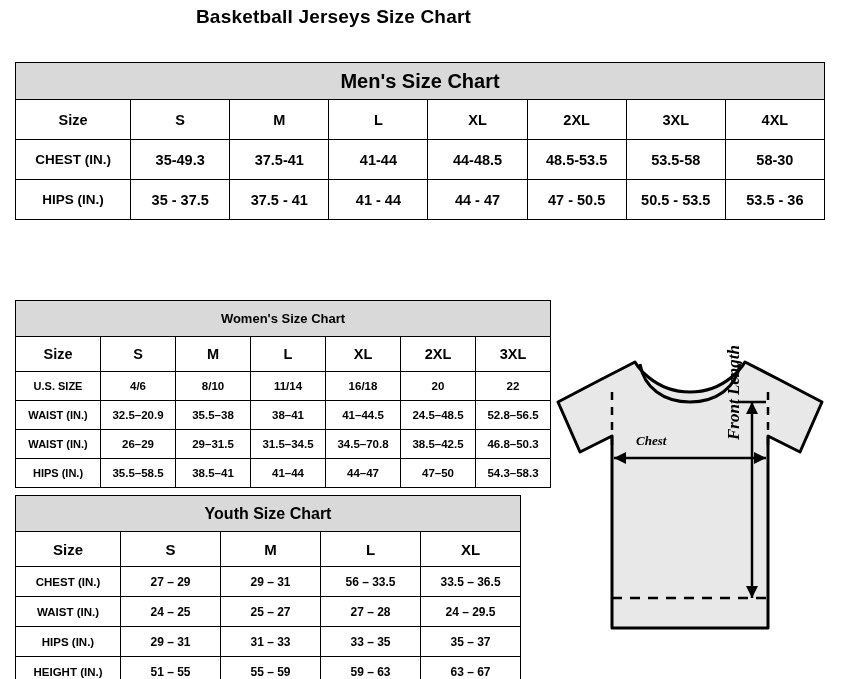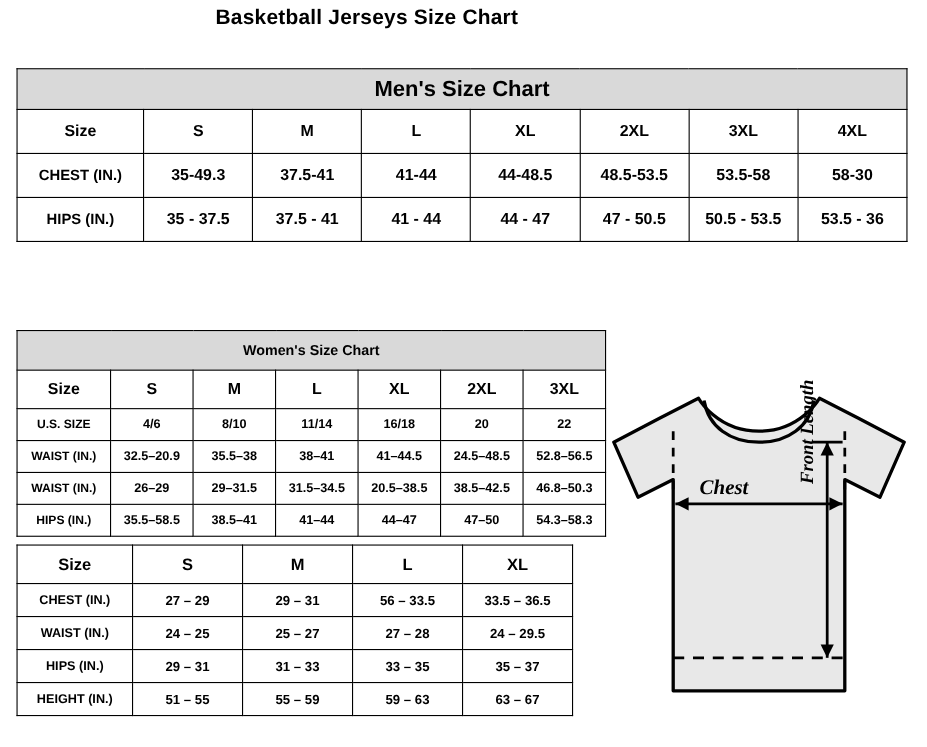--- a/index.html
+++ b/index.html
@@ -90,21 +90,21 @@
     left: 540px;
     top: 340px;
     width: 300px;
     height: 330px;
   }
   #shirt-diagram svg { display: block; }
   .lbl-chest {
     position: absolute;
     left: 636px;
     top: 433px;
-    font-size: 19px;
+    font-size: 13px;
     font-weight: bold;
     font-style: italic;
     font-family: "Liberation Serif", serif;
   }
   .lbl-front-length {
     position: absolute;
     left: 724px;
     top: 440px;
     font-size: 17px;
     font-weight: bold;
@@ -207,21 +207,21 @@
       <td>38–41</td>
       <td>41–44.5</td>
       <td>24.5–48.5</td>
       <td>52.8–56.5</td>
     </tr>
     <tr>
       <td class="rowhead">WAIST (IN.)</td>
       <td>26–29</td>
       <td>29–31.5</td>
       <td>31.5–34.5</td>
-      <td>20.5–38.5</td>
+      <td>34.5–70.8</td>
       <td>38.5–42.5</td>
       <td>46.8–50.3</td>
     </tr>
     <tr>
       <td class="rowhead">HIPS (IN.)</td>
       <td>35.5–58.5</td>
       <td>38.5–41</td>
       <td>41–44</td>
       <td>44–47</td>
       <td>47–50</td>
@@ -232,20 +232,23 @@
 
 <table class="chart" id="youth-chart">
   <colgroup>
     <col style="width:105px">
       <col style="width:100px">
       <col style="width:100px">
       <col style="width:100px">
       <col style="width:100px">
   </colgroup>
   <tbody>
+    <tr>
+        <td class="caption" colspan="5">Youth Size Chart</td>
+      </tr>
     <tr class="sizes">
       <td class="hdr">Size</td>
       <td class="hdr">S</td>
       <td class="hdr">M</td>
       <td class="hdr">L</td>
       <td class="hdr">XL</td>
     </tr>
     <tr>
       <td class="rowhead">CHEST (IN.)</td>
       <td>27 – 29</td>

